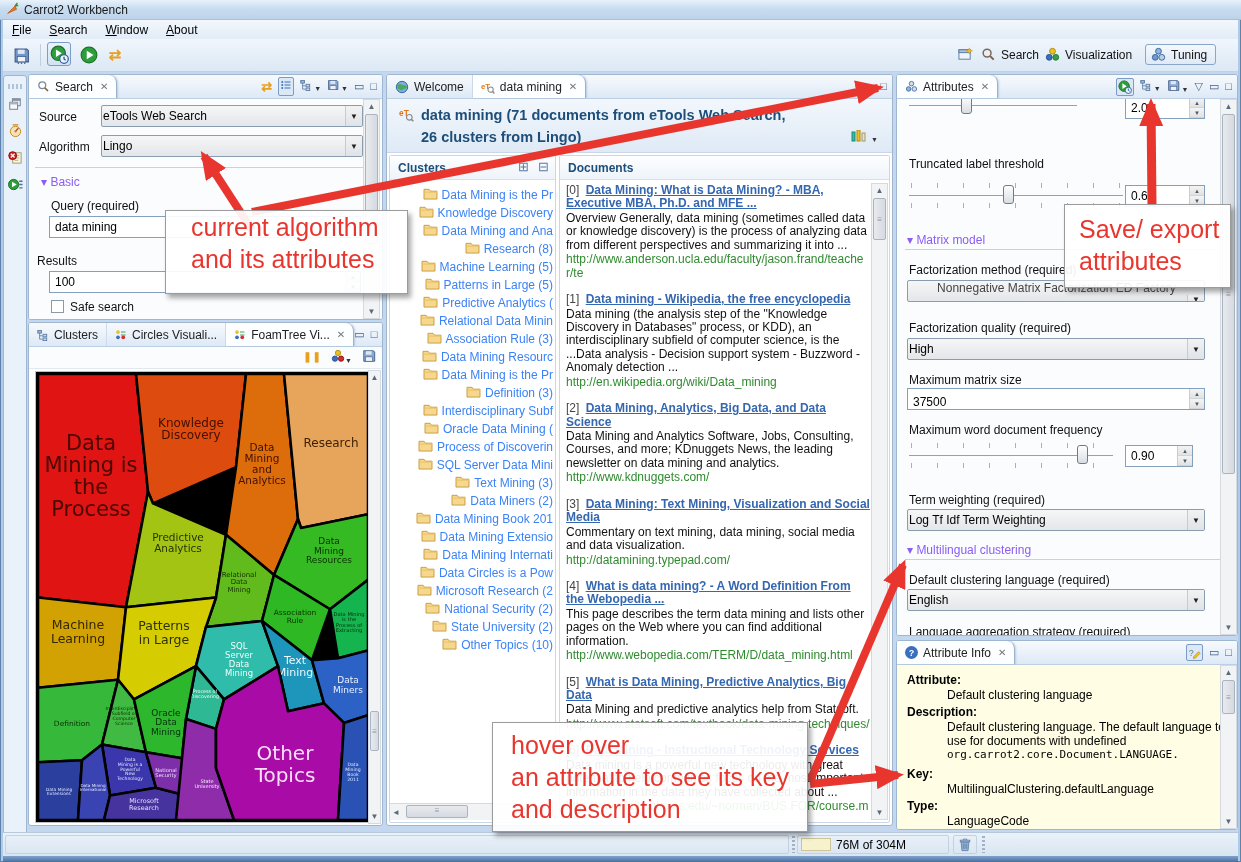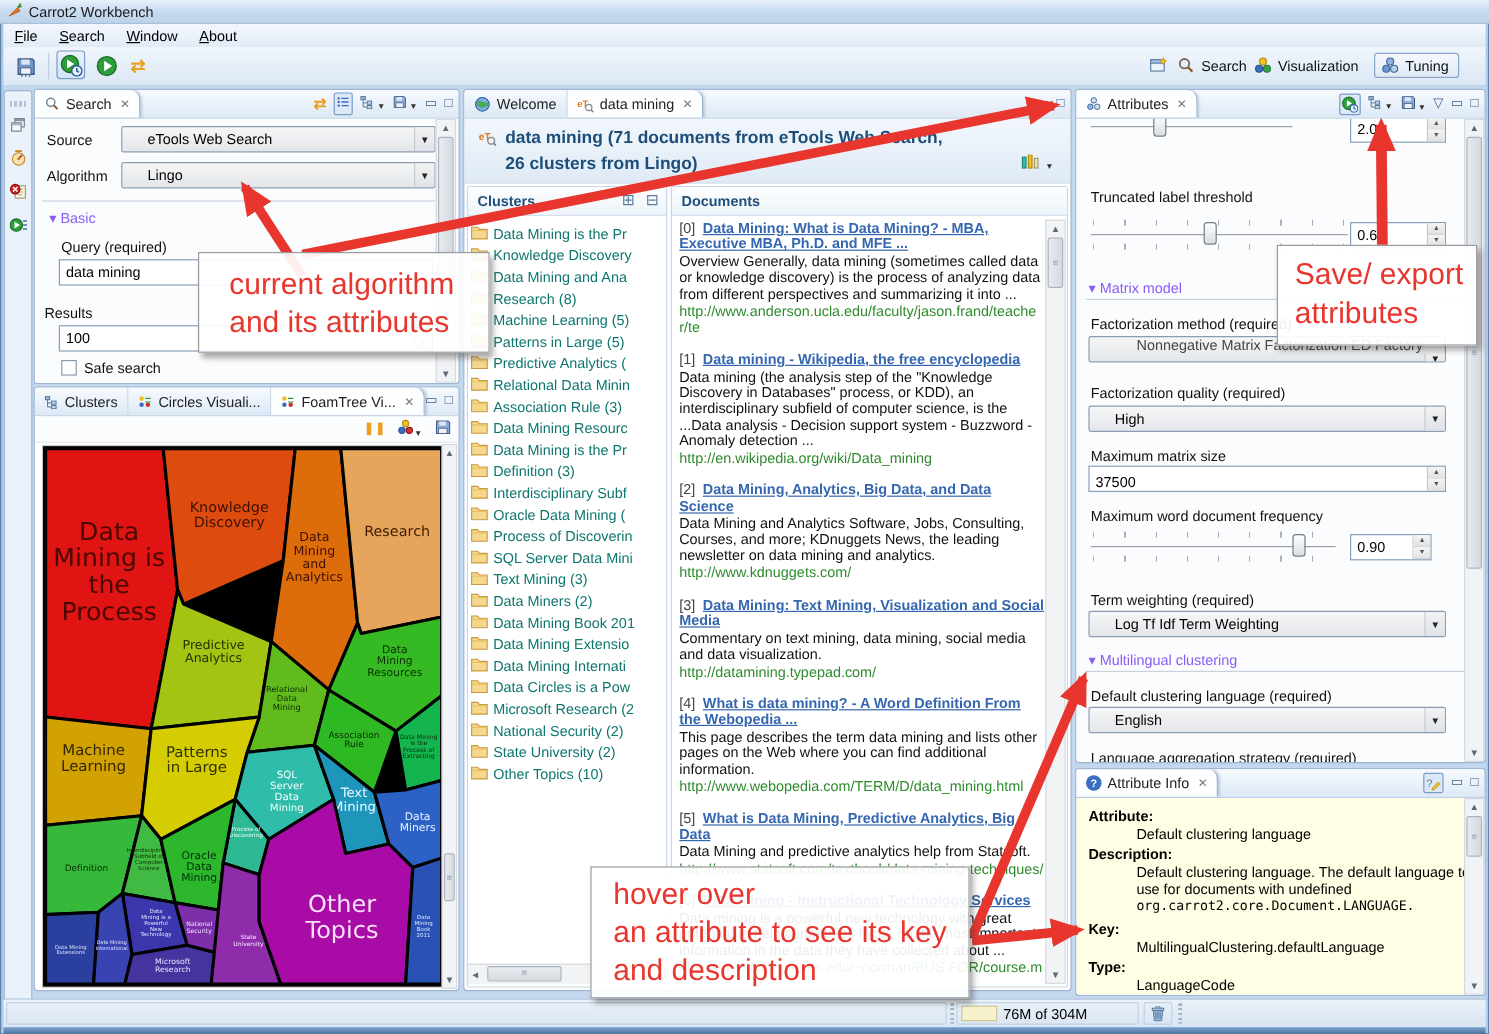--- a/index.html
+++ b/index.html
@@ -24,38 +24,38 @@
   .tabbar { height:24px; background:linear-gradient(#f7fafd,#dde9f6); border-bottom:1px solid #bccfe4;
     display:flex; align-items:stretch; font-size:12px; color:#222; }
   .tab { display:flex; align-items:center; gap:5px; padding:0 8px; border-right:1px solid #cddaea; white-space:nowrap;}
   .tab.active { background:#fdfeff; border-right:1px solid #9ab2cc; border-top-right-radius:8px; box-shadow:1px 0 2px rgba(120,150,190,.4);}
   .tab .x { color:#777; font-size:10px; margin-left:2px; }
   .ticons { margin-left:auto; display:flex; align-items:center; gap:6px; padding-right:5px; }
   .mmico { color:#44618a; font-size:11px; line-height:1; }
   .glyph-orange { color:#e8a020; font-weight:bold; }
   .formlbl { position:absolute; font-size:12px; color:#111; white-space:nowrap;}
   .combo { position:absolute; height:22px; background:linear-gradient(#f6f6f6,#e3e6ea); border:1px solid #8a9cb0;
-    border-radius:2px; font-size:12px; display:flex; align-items:center; padding-left:21px; color:#000; white-space:nowrap; overflow:hidden;}
+    border-radius:2px; font-size:12px; display:flex; align-items:center; padding-left:1px; color:#000; white-space:nowrap; overflow:hidden;}
   .combo .cav { margin-left:auto; min-width:17px; align-self:stretch; display:flex; align-items:center; justify-content:center;
     font-size:8px; color:#222; border-left:1px solid #c4cbd2; background:linear-gradient(#f2f2f2,#dfe3e8);}
   .tinput { position:absolute; height:22px; background:#fff; border:1px solid #85a0bd; font-size:12px;
     display:flex; align-items:center; padding-left:5px; white-space:nowrap; overflow:hidden;}
   .spinbtns { margin-left:auto; width:15px; align-self:stretch; display:flex; flex-direction:column; border-left:1px solid #c5cdd5;}
   .spinbtns div { flex:1; font-size:6px; color:#4a5a6a; display:flex; align-items:center; justify-content:center; background:linear-gradient(#f4f4f4,#e2e2e2); border-bottom:1px solid #d0d5da;}
   .hr { position:absolute; height:1px; background:#c9d2dc; }
   .sect { position:absolute; font-size:12px; color:#8b5cf6; }
   .sect b { font-weight:normal; }
   .slider-track { position:absolute; height:3px; border-top:1px solid #9aa0a6; border-bottom:1px solid #fff; }
   .slider-thumb { position:absolute; width:11px; height:19px; background:linear-gradient(#fefefe,#d9dee4); border:1px solid #6f7c88; border-radius:3px;}
   .ticks { position:absolute; height:5px; background:repeating-linear-gradient(90deg,#aab0b6 0 1px,transparent 1px 26px); }
   .vscroll { position:absolute; width:17px; background:#f2f3f5; border:1px solid #d5dae0; }
   .vthumb { position:absolute; left:1px; right:1px; background:linear-gradient(90deg,#e8eaee,#d5dae1); border:1px solid #aab4c0; border-radius:2px;
     display:flex; align-items:center; justify-content:center; color:#8a97a5; font-size:8px;}
   .sarr { position:absolute; font-size:8px; color:#5a6a7a; width:15px; text-align:center;}
-  .treeitem { display:flex; align-items:center; gap:4px; height:18px; font-size:12px; color:#0f766e; white-space:nowrap; }
+  .treeitem { display:flex; align-items:center; gap:4px; height:18px; font-size:12px; color:#3b82f6; white-space:nowrap;justify-content:flex-end; }
   .doc { margin-bottom:13px; font-size:12px; line-height:1.12; }
   .doc .ttl { color:#3567b0; font-weight:bold; text-decoration:underline; }
   .doc .idx { color:#444; font-weight:normal; text-decoration:none; margin-right:3px;}
   .doc .snp { color:#111; margin-top:1px;}
   .doc .url { color:#2e8b2e; margin-top:1px; word-break:break-all;}
   .hdrblue { font-weight:bold; color:#1d4e79; font-size:12px; }
   .note { position:absolute; background:rgba(255,255,255,0.92); border:1px solid #9b9b9b;
     box-shadow:3px 4px 5px rgba(60,60,60,.45); color:#e8362e; font-size:25px; line-height:1.28; z-index:50;}
   .yellowpane { background:#fffde3; }
   .ailbl { font-weight:bold; font-size:12px; color:#000; }
@@ -834,21 +834,21 @@
         <path d="M0,0 L28,12 L0,24 Z" fill="#e8362e"></path>
       </marker>
     </defs>
     <line x1="252" y1="230" x2="204" y2="156" stroke="#e8362e" stroke-width="8" marker-end="url(#ah)"></line>
     <line x1="252" y1="212" x2="878" y2="88" stroke="#e8362e" stroke-width="8" marker-end="url(#ah)"></line>
     <line x1="1152" y1="206" x2="1151" y2="104" stroke="#e8362e" stroke-width="9" marker-end="url(#ah)"></line>
     <line x1="810" y1="781" x2="903" y2="565" stroke="#e8362e" stroke-width="8" marker-end="url(#ah)"></line>
     <line x1="810" y1="784" x2="898" y2="775" stroke="#e8362e" stroke-width="8" marker-end="url(#ah)"></line>
   </svg>
 
-  <div class="note" style="left:165px;top:210px;width:243px;height:84px;padding:10px 0 0 25px;">
+  <div class="note" style="left:165px;top:210px;width:243px;height:84px;padding:0 0 0 25px;">
     <div>current algorithm</div>
     <div>and its attributes</div>
   </div>
   <div class="note" style="left:1064px;top:204px;width:167px;height:84px;padding:8px 0 0 14px;">
     <div>Save/ export</div>
     <div>attributes</div>
   </div>
   <div class="note" style="left:492px;top:722px;width:316px;height:110px;padding:6px 0 0 18px;">
     <div>hover over</div>
     <div>an attribute to see its key</div>

